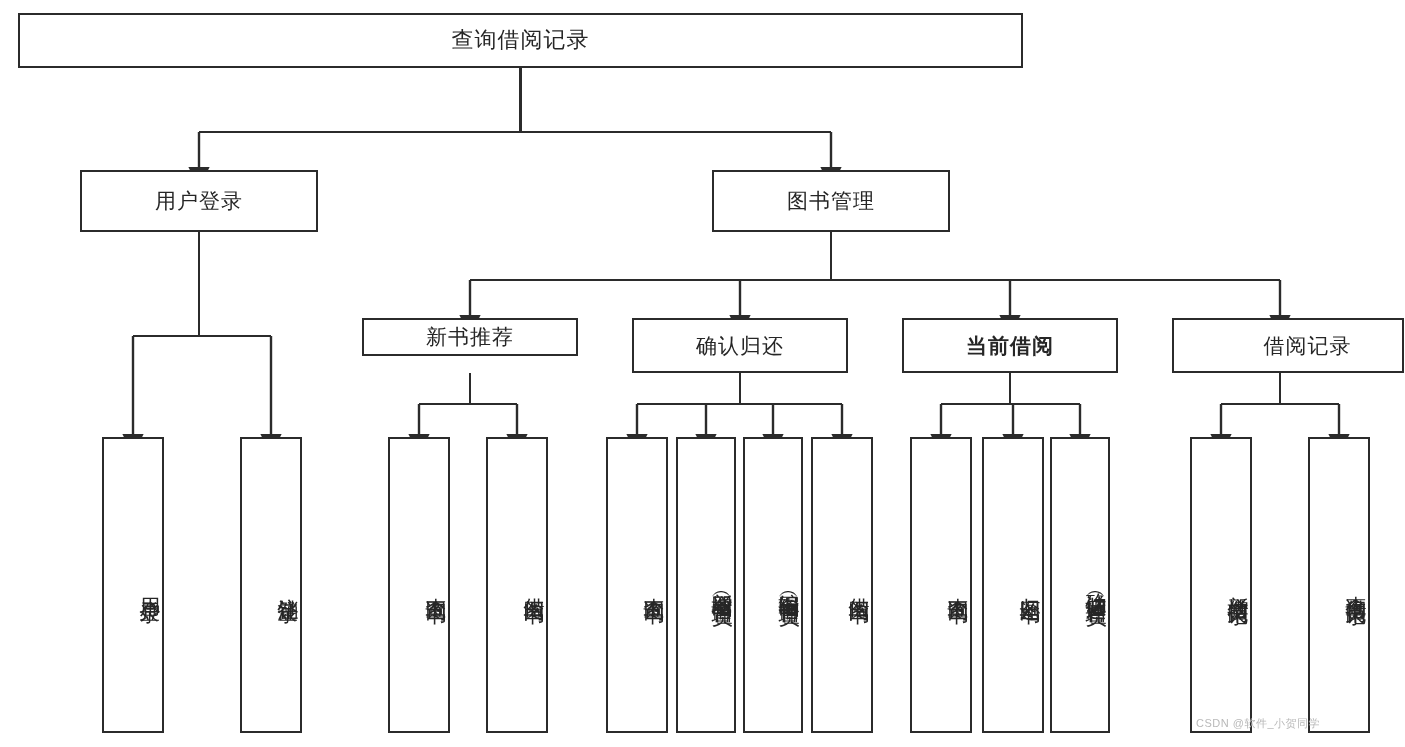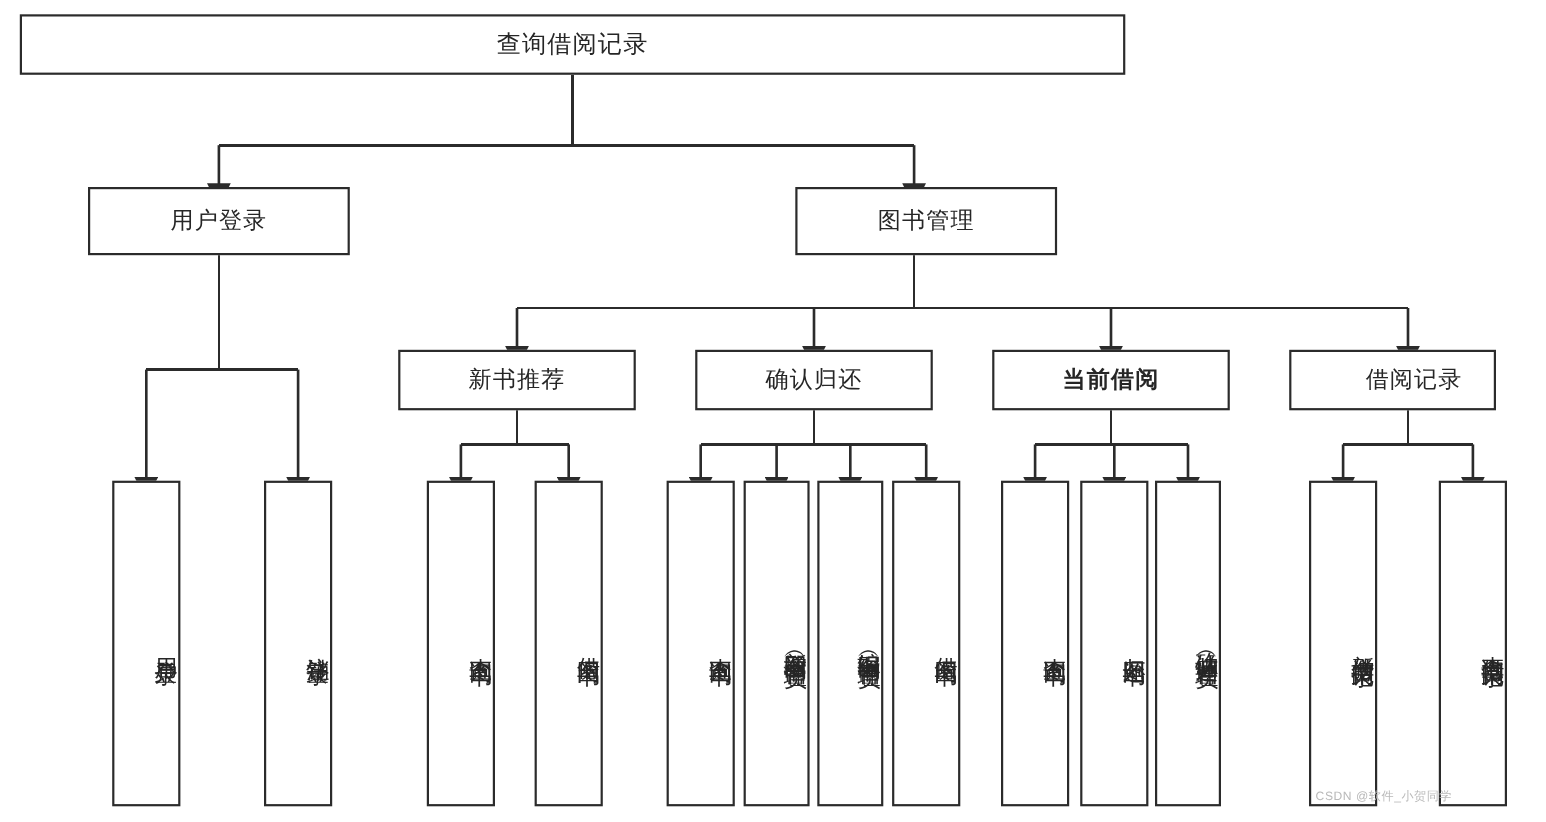--- a/index.html
+++ b/index.html
@@ -117,33 +117,33 @@
       </g>
   </svg>
 
   <div id="node-layer">
       <div class="node horiz root" style="left: 18px; top: 13px; width: 1005px; height: 55px;">
         <span>查询借阅记录</span>
       </div>
       <div class="node horiz" style="left: 80px; top: 170px; width: 238px; height: 62px;">
         <span>用户登录</span>
       </div>
-      <div class="node horiz" style="left: 712px; top: 170px; width: 238px; height: 62px; margin-left: 11px;">
+      <div class="node horiz" style="left: 712px; top: 170px; width: 238px; height: 62px;">
         <span>图书管理</span>
       </div>
-      <div class="node horiz" style="left: 362px; top: 318px; width: 216px; height: 55px; justify-content: center;">
+      <div class="node horiz" style="left: 362px; top: 318px; width: 216px; height: 38px; justify-content: center;">
         <span>新书推荐</span>
       </div>
       <div class="node horiz" style="left: 632px; top: 318px; width: 216px; height: 55px;">
         <span>确认归还</span>
       </div>
       <div class="node horiz" style="left: 902px; top: 318px; width: 216px; height: 55px; font-weight: bold;">
         <span>当前借阅</span>
       </div>
-      <div class="node horiz" style="left: 1172px; top: 318px; width: 188px; height: 55px; padding-left: 39px;">
+      <div class="node horiz" style="left: 1172px; top: 318px; width: 232px; height: 55px; padding-left: 39px;">
         <span>借阅记录</span>
       </div>
       <div class="node vert" style="left: 102px; top: 437px; width: 62px; height: 296px;">
         <span class="vtext">用户登录</span>
       </div>
       <div class="node vert" style="left: 240px; top: 437px; width: 62px; height: 296px;">
         <span class="vtext">注销登录</span>
       </div>
       <div class="node vert" style="left: 388px; top: 437px; width: 62px; height: 296px;">
         <span class="vtext">查询图书</span>

